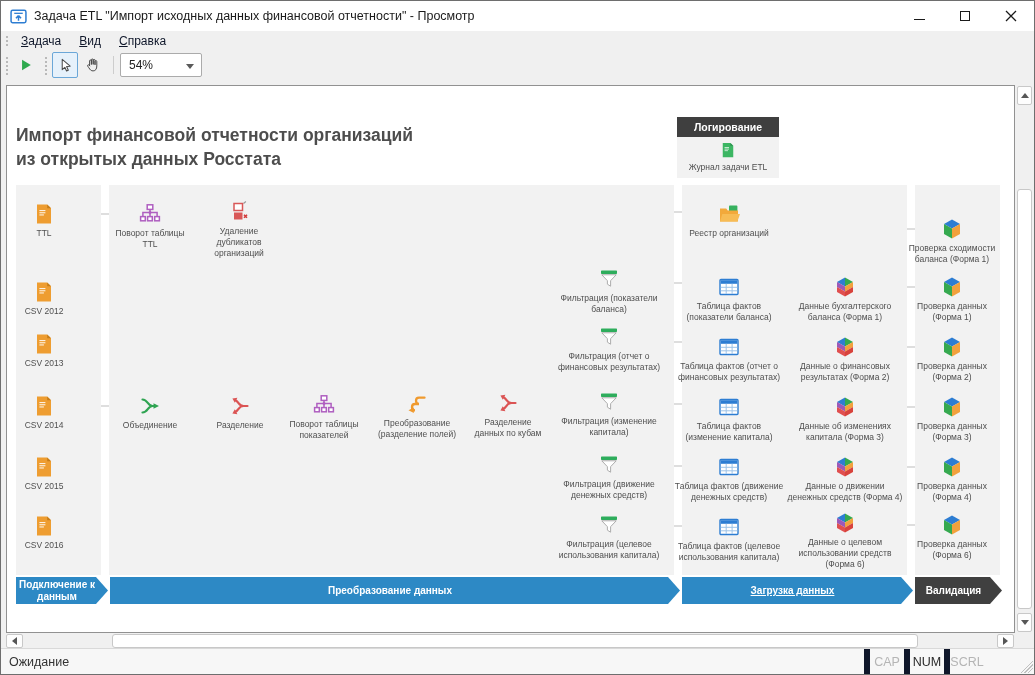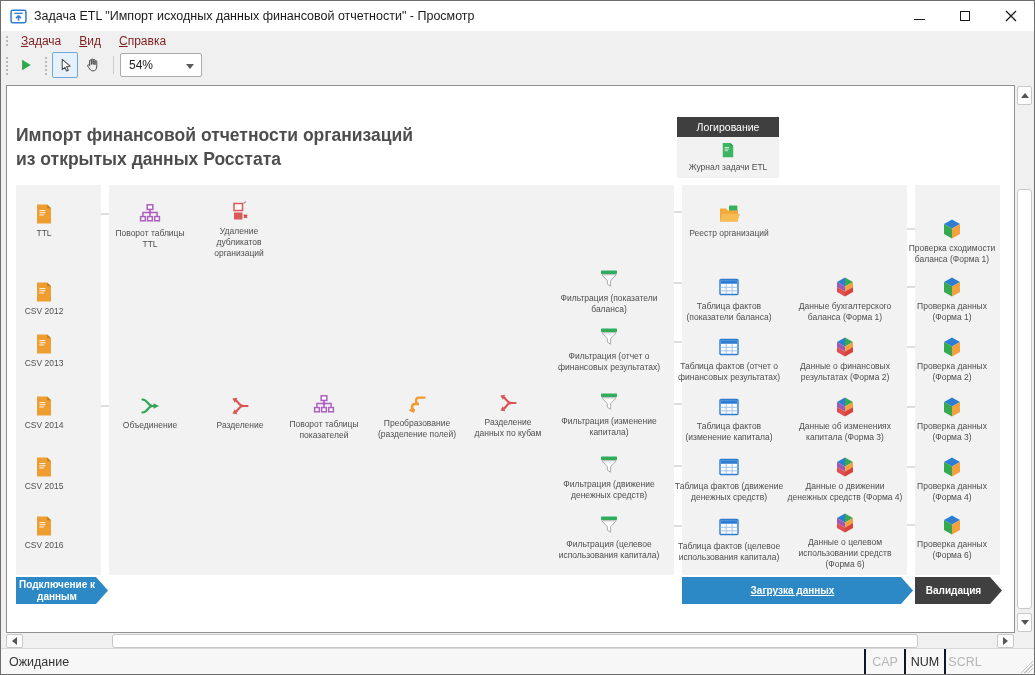--- a/index.html
+++ b/index.html
@@ -10,21 +10,21 @@
   }
   
   #titlebar { position:absolute; left:0; top:0; width:100%; height:30px; background:#fff; display:flex; align-items:center; }
   #titlebar .appicon { width:17px; height:17px; margin-left:9px; }
   #titlebar .title { margin-left:7px; font-size:12.5px; color:#1a1a1a; }
   .winbtns { position:absolute; right:0; top:0; height:30px; display:flex; }
   .winbtn { width:46px; height:30px; display:flex; align-items:center; justify-content:center; cursor:default; }
   .glyph-min { width:11px; border-bottom:1.4px solid #1a1a1a; margin-top:6px;}
   .glyph-max { width:10px; height:10px; border:1.2px solid #1a1a1a; }
   
-  #menubar { position:absolute; left:0; top:30px; width:100%; height:19px; background:#f0f0f0; display:flex; align-items:center; font-size:12px; color:#7f1d1d; }
+  #menubar { position:absolute; left:0; top:30px; width:100%; height:19px; background:#f0f0f0; display:flex; align-items:center; font-size:12px; color:#0f172a; }
   .grip { width:5px; height:70%; margin:0 3px; background-image:radial-gradient(#b9b9b9 1px, transparent 1.1px); background-size:4px 4px; background-position:1px 1px;}
   .menuitem { padding:1px 9px; }
   .menuitem .u { text-decoration:underline; }
   
   #toolbar { position:absolute; left:0; top:49px; width:100%; height:30px; background:#f0f0f0; display:flex; align-items:center; }
   .tbtn { width:26px; height:26px; display:flex; align-items:center; justify-content:center; border:1px solid transparent; border-radius:2px; margin:0 1px; }
   .tbtn.sel { background:#e6f1fb; border-color:#6ba7d8; }
   .tsep { width:1px; height:18px; background:#cdcdcd; margin:0 6px; }
   #zoomcombo { width:82px; height:24px; background:#fff; border:1px solid #ababab; border-radius:2px; display:flex; align-items:center; font-size:12px; color:#222; padding-left:8px; position:relative; }
   #zoomcombo .arr { position:absolute; right:7px; top:10px; width:0; height:0; border-left:4px solid transparent; border-right:4px solid transparent; border-top:5px solid #5a5a5a; }
@@ -34,39 +34,39 @@
   #diagram-title { position:absolute; left:9px; top:38px; font-size:17.5px; font-weight:bold; color:#4d4d4d; line-height:1.35; }
   .col { position:absolute; top:99px; height:390px; background:#f2f2f2; }
   .stage { position:absolute; top:491px; height:27px; color:#fff; font-weight:bold; font-size:10px; display:flex; align-items:center; justify-content:center; text-align:center; line-height:1.15;
            clip-path:polygon(0 0, calc(100% - 12px) 0, 100% 50%, calc(100% - 12px) 100%, 0 100%); padding-right:10px;}
   #edgelayer { position:absolute; inset:0; width:100%; height:100%; pointer-events:none; }
   .node { position:absolute; width:0; height:0; }
   .node .ic { position:absolute; left:-12px; top:-12px; width:24px; height:24px; }
   .node .ic svg { width:100%; height:100%; display:block; }
   .node .lbl { position:absolute; left:-75px; top:14px; width:150px; text-align:center; font-size:8.5px; color:#4f4f4f; line-height:1.28; white-space:nowrap; }
   
-  #log-header { position:absolute; left:670px; top:31px; width:102px; height:20px; color:#fff; font-size:10.5px; font-weight:normal; display:flex; align-items:center; justify-content:center; }
+  #log-header { position:absolute; left:670px; top:31px; width:102px; height:20px; color:#fff; font-size:10.5px; font-weight:bold; display:flex; align-items:center; justify-content:center; }
   #log-body { position:absolute; left:670px; top:51px; width:102px; height:41px; background:#f2f2f2; }
   #log-body .ic { position:absolute; left:42px; top:4px; width:18px; height:18px; }
   #log-body .ic svg{ width:100%; height:100%; }
   #log-body .lbl { position:absolute; left:0; top:25px; width:100%; text-align:center; font-size:8.5px; color:#4f4f4f; }
   
   .sb-btn { position:absolute; background:#fdfdfd; border:1px solid #c8c8c8; border-radius:2px; display:flex; align-items:center; justify-content:center; }
   .sb-thumb { position:absolute; background:#fff; border:1px solid #c8c8c8; border-radius:3px; }
   #vscroll { position:absolute; left:1015px; top:84px; width:17px; height:548px; background:#f0f0f0; }
   #hscroll { position:absolute; left:5px; top:633px; width:1008px; height:15px; background:#f0f0f0; }
   .tri-up    { width:0;height:0;border-left:4px solid transparent;border-right:4px solid transparent;border-bottom:5px solid #555; }
   .tri-down  { width:0;height:0;border-left:4px solid transparent;border-right:4px solid transparent;border-top:5px solid #555; }
   .tri-left  { width:0;height:0;border-top:4px solid transparent;border-bottom:4px solid transparent;border-right:5px solid #555; }
   .tri-right { width:0;height:0;border-top:4px solid transparent;border-bottom:4px solid transparent;border-left:5px solid #555; }
   
   #statusbar { position:absolute; left:0; bottom:0; width:100%; height:26px; background:#f7f7f7; border-top:1px solid #d9d9d9; display:flex; align-items:center; font-size:12.5px; color:#333; }
   #status-text { margin-left:8px; }
   #indicators { position:absolute; right:50px; top:0; height:100%; display:flex; }
-  .indic { width:40px; height:100%; display:flex; align-items:center; justify-content:center; border-left:2px solid #0f172a; color:#b5b5b5; }
+  .indic { width:40px; height:100%; display:flex; align-items:center; justify-content:center; border-left:6px solid #0f172a; color:#b5b5b5; }
   .indic.on { color:#2b2b2b; }
   #grip-resize { position:absolute; right:1px; bottom:1px; width:13px; height:13px;
     background:linear-gradient(135deg, transparent 50%, #c0c0c0 50%, #c0c0c0 56%, transparent 56%, transparent 64%, #c0c0c0 64%, #c0c0c0 70%, transparent 70%, transparent 78%, #c0c0c0 78%, #c0c0c0 84%, transparent 84%); }
 </style>
 </head>
 <body>
 
 <div id="window">
 
   <div id="titlebar">
@@ -181,20 +181,23 @@
           <polyline points="869,439 917,439" fill="none" stroke="#BDBDBD" stroke-width="1.1" marker-end="url(#arr)"></polyline>
           <polyline points="838,185 838,143 916,143" fill="none" stroke="#BDBDBD" stroke-width="1.1" marker-end="url(#arr)"></polyline>
         </svg>
     <div class="col" style="left: 9px; width: 85px; background: rgb(242, 242, 242);"></div>
         <div class="col" style="left: 102px; width: 565px; background: rgb(242, 242, 242);"></div>
         <div class="col" style="left: 675px; width: 225px; background: rgb(242, 242, 242);"></div>
         <div class="col" style="left: 908px; width: 85px; background: rgb(242, 242, 242);"></div>
         <div class="stage" style="left: 9px; width: 92px; background: rgb(45, 137, 197);">
           <div>Подключение к<br>данным</div>
         </div>
+        <div class="stage" style="left: 103px; width: 570px; background: rgb(45, 137, 197);">
+          <div>Преобразование данных</div>
+        </div>
         <div class="stage" style="left: 675px; width: 231px; background: rgb(45, 137, 197); text-decoration: underline;">
           <div>Загрузка данных</div>
         </div>
         <div class="stage" style="left: 908px; width: 87px; background: #404040;">
           <div>Валидация</div>
         </div>
         <div class="node" style="left: 37px; top: 128px;">
           <span class="ic">
             <svg viewBox="0 0 24 24">
               <path d="M5 2.5h10.2L19 6.3v15.2H5z" fill="#EE9D31"></path>

